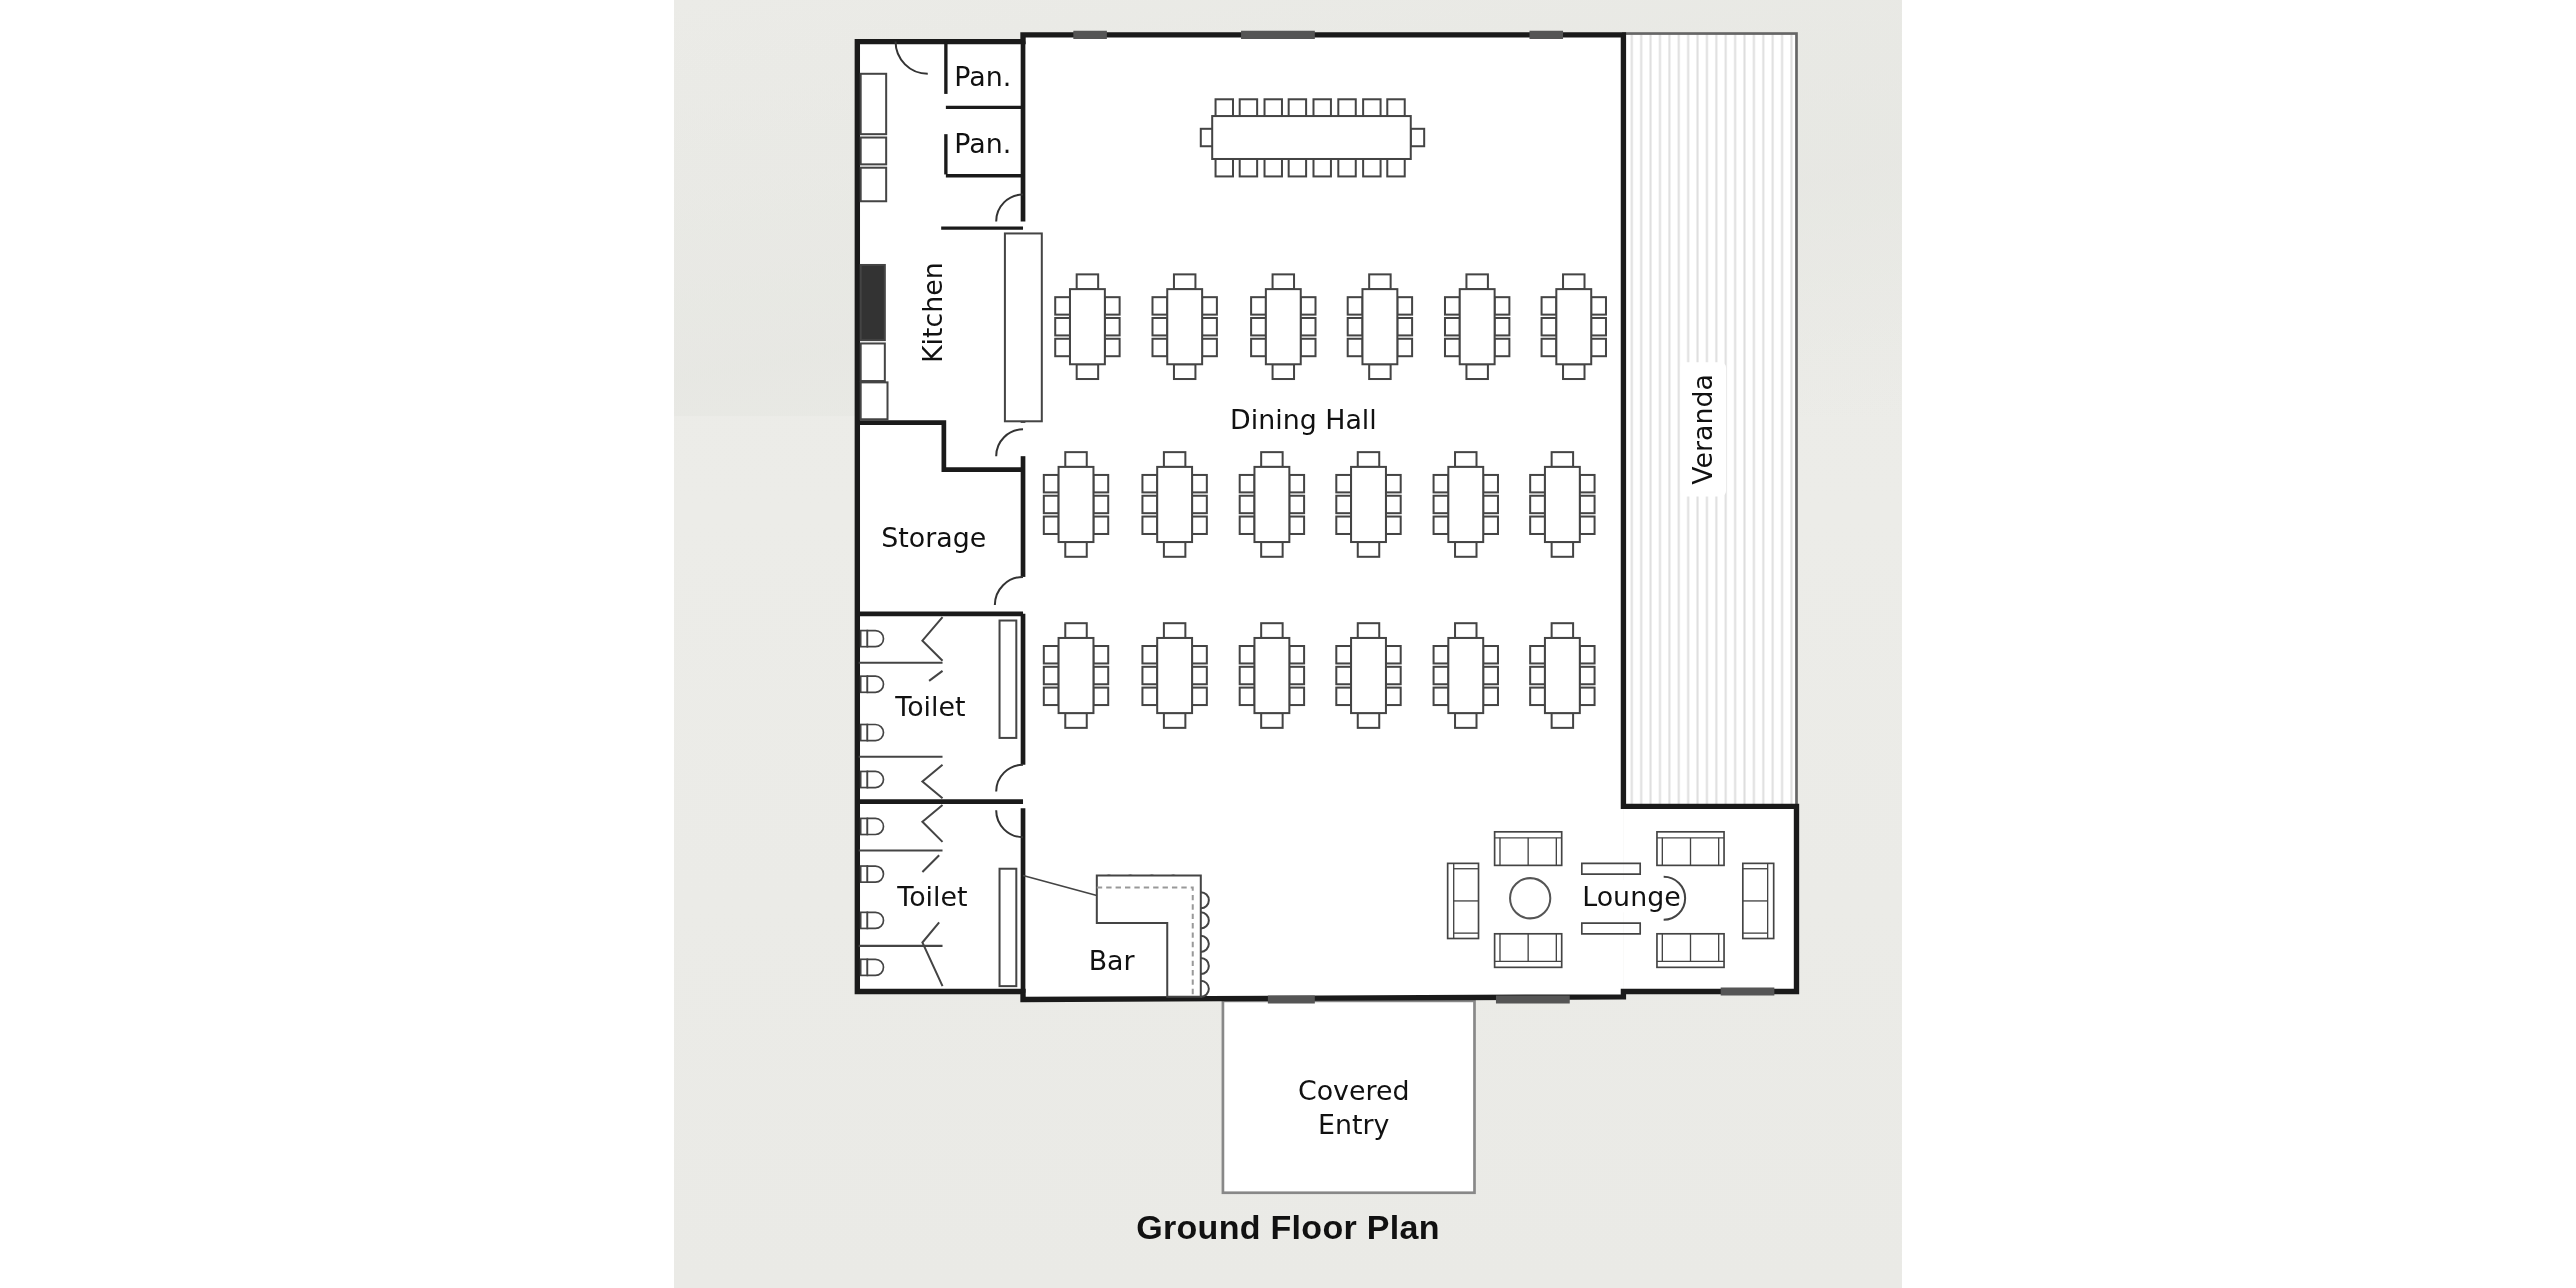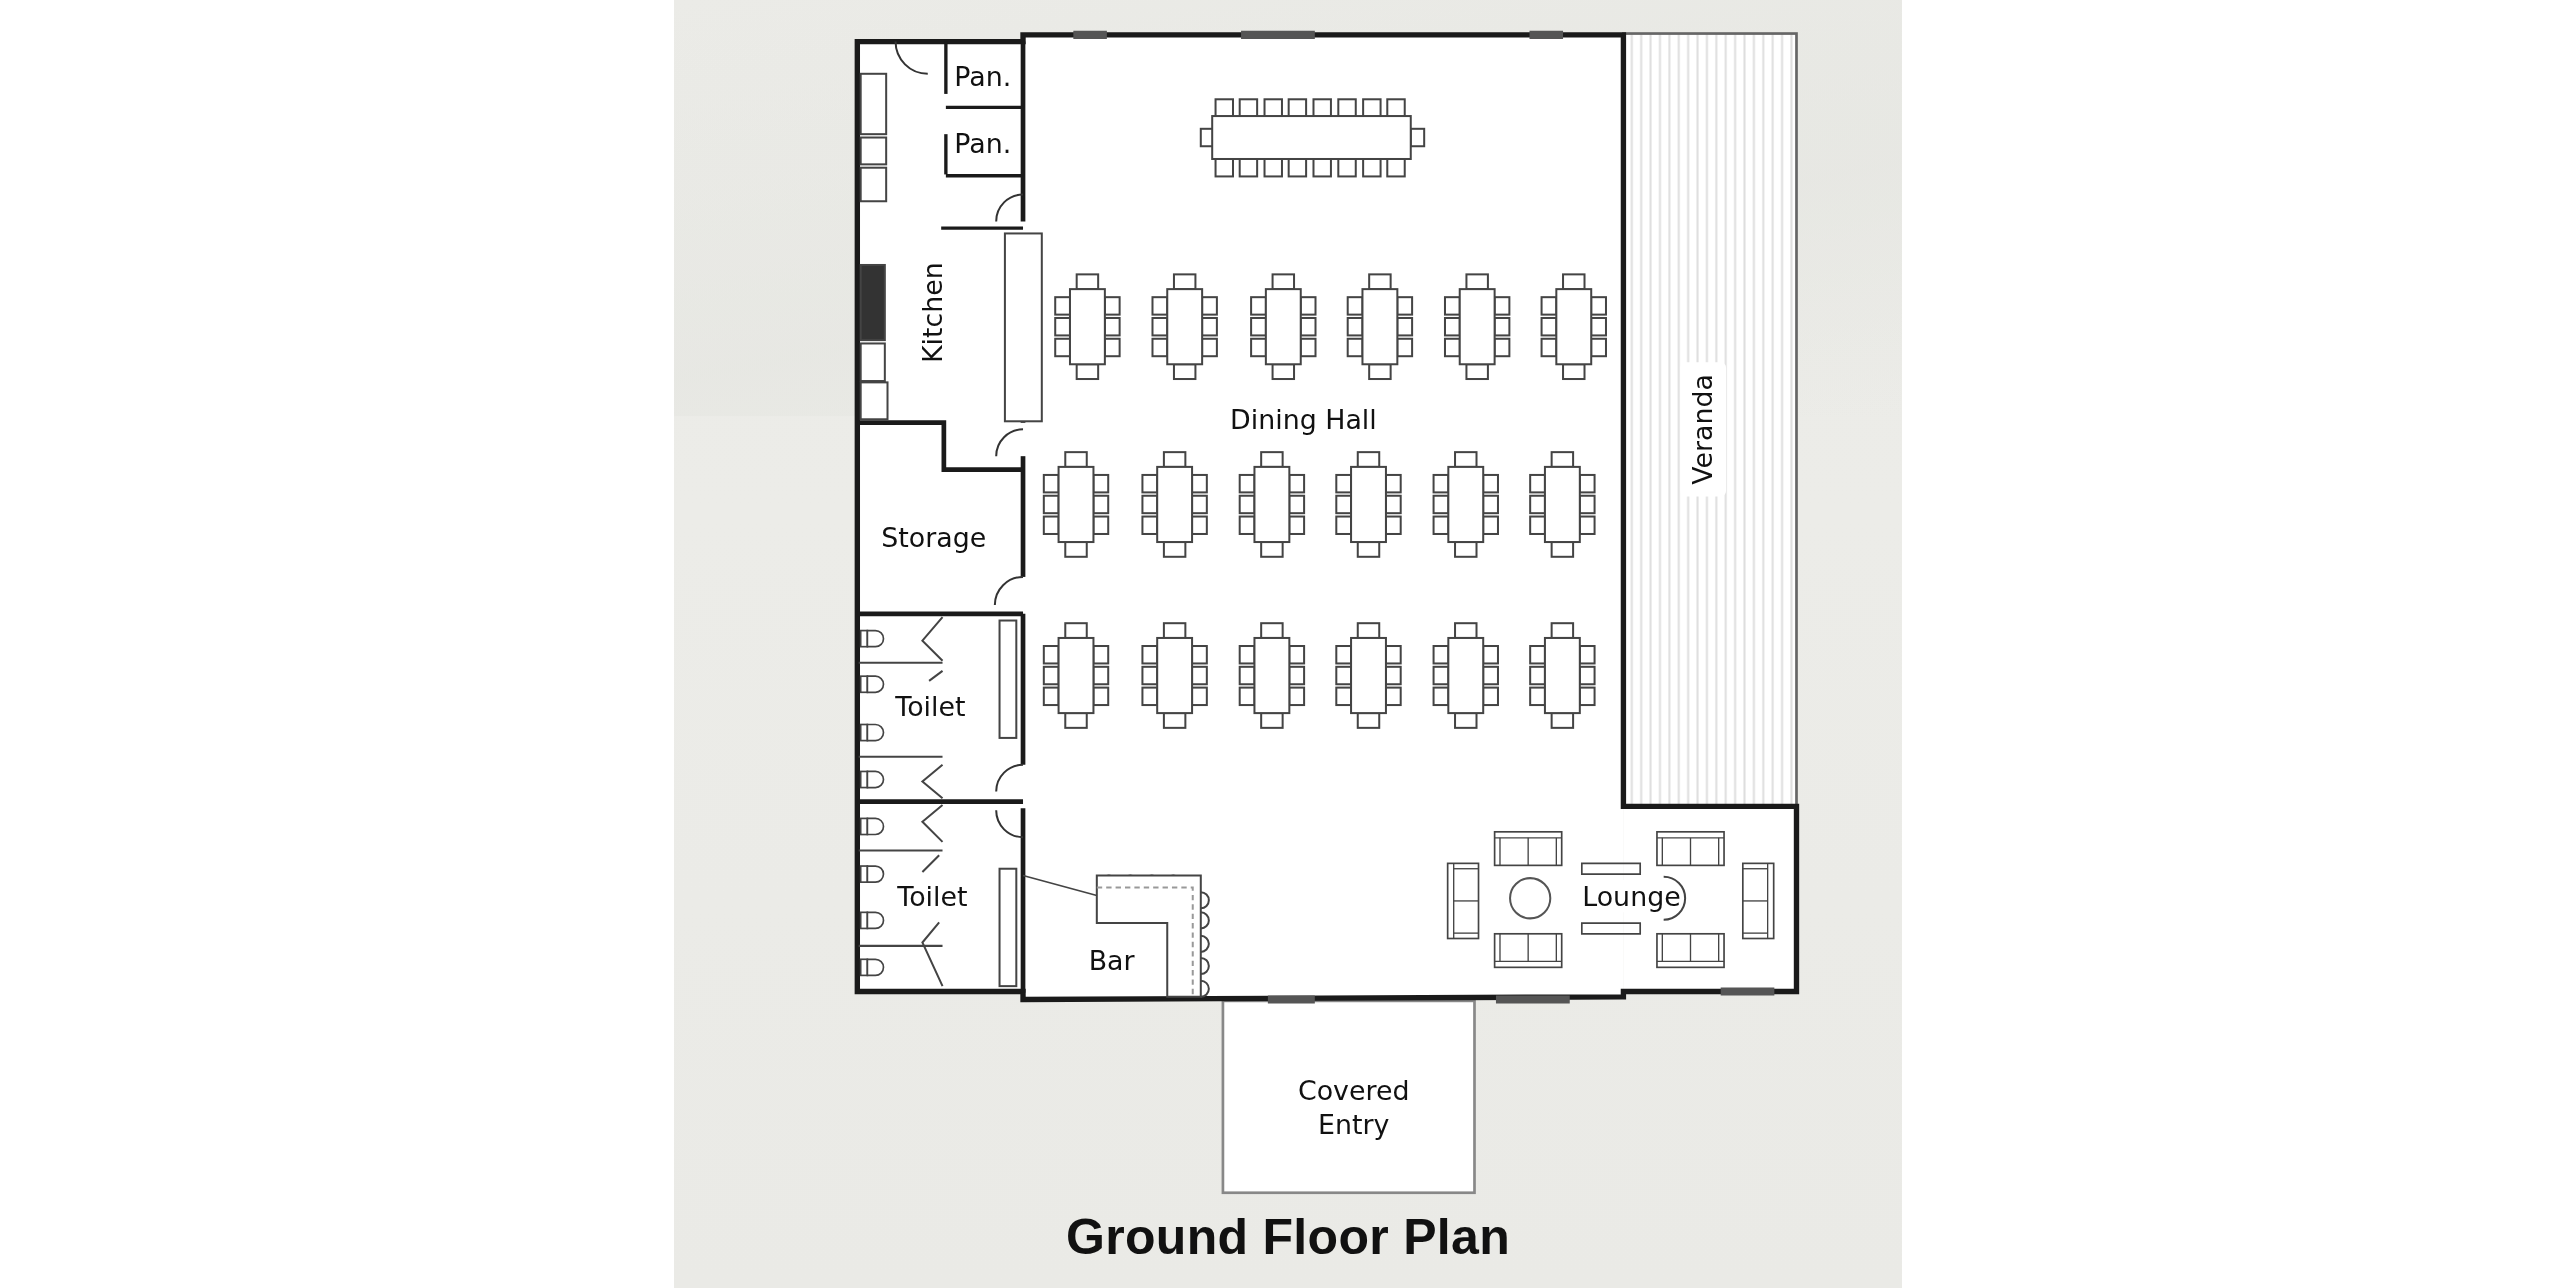--- a/index.html
+++ b/index.html
@@ -14,21 +14,21 @@
     overflow: hidden;
   }
   #panel-shade {
     position: absolute; left: 0; top: 0; width: 1228px; height: 416px;
     background: linear-gradient(170deg, rgba(255,255,255,0.0) 0%, rgba(228,229,224,0.6) 60%, rgba(255,255,255,0) 100%);
   }
   svg#plan { position: absolute; left: 0; top: 0; }
   .room-label { font-family: "DejaVu Sans", sans-serif; fill: #111; font-size: 40px; }
   #title {
     position: absolute; left: 674px; width: 1228px; top: 1208px;
-    text-align: center; font-size: 50px; font-weight: bold; color: #111;
+    text-align: center; font-size: 34px; font-weight: bold; color: #111;
     font-family: "Liberation Sans", sans-serif; letter-spacing: 0.3px;
   }
 </style>
 </head>
 <body>
 
 <div id="panel">
   <div id="panel-shade"></div>
 </div>
 

